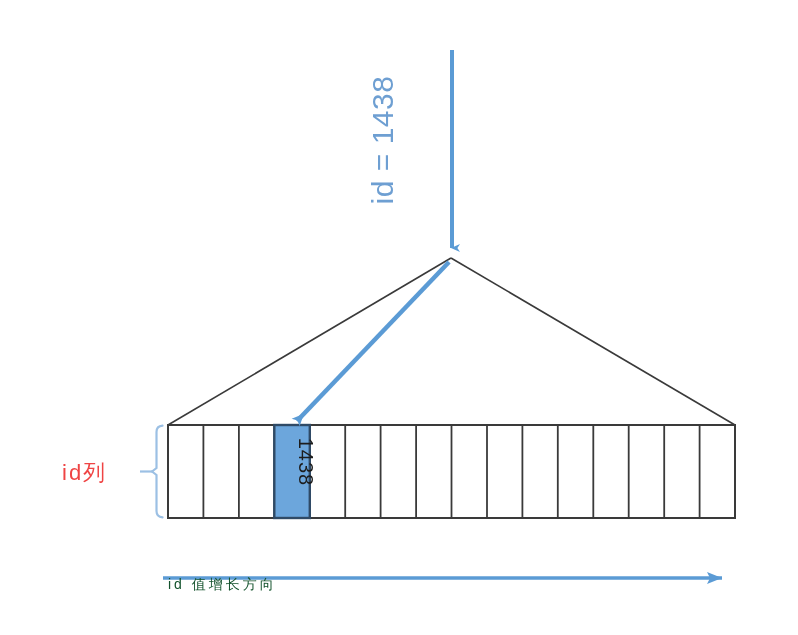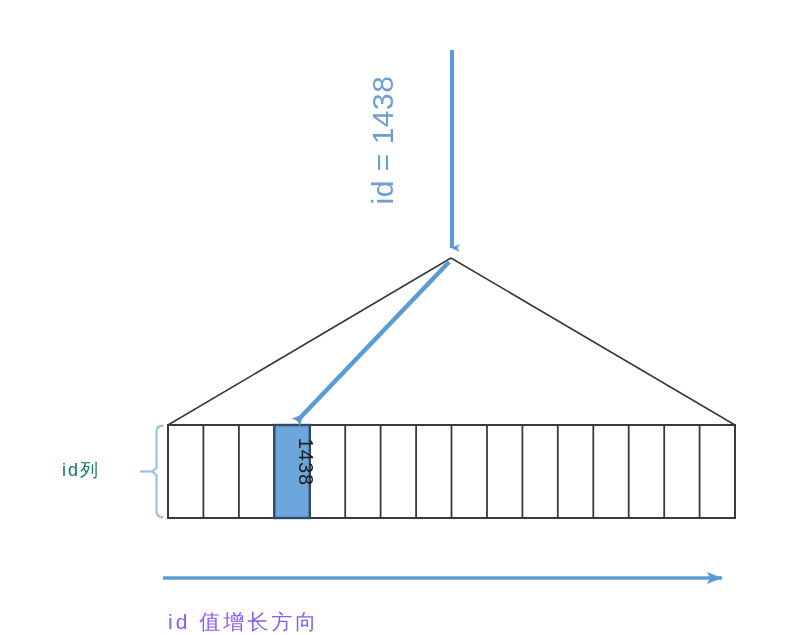--- a/index.html
+++ b/index.html
@@ -63,30 +63,30 @@
     font-size: 20px;
     color: #1d1d1d;
     transform: rotate(90deg);
     transform-origin: 50px 20px;
     text-align: center;
     letter-spacing: 1px;
   }
   #idcol-label {
     left: 62px;
     top: 458px;
-    font-size: 18px;
+    font-size: 22px;
     letter-spacing: 2px;
-    color: #0f766e;
+    color: #ef4444;
   }
   #growth-label {
     left: 168px;
-    top: 608px;
-    font-size: 21px;
+    top: 576px;
+    font-size: 14px;
     letter-spacing: 3px;
-    color: #8b5cf6;
+    color: #14532d;
   }
 </style>
 </head>
 <body>
 
 <div id="canvas">
 
   <svg id="diagram-svg" viewBox="0 0 798 635" xmlns="http://www.w3.org/2000/svg">
 
     <defs>

